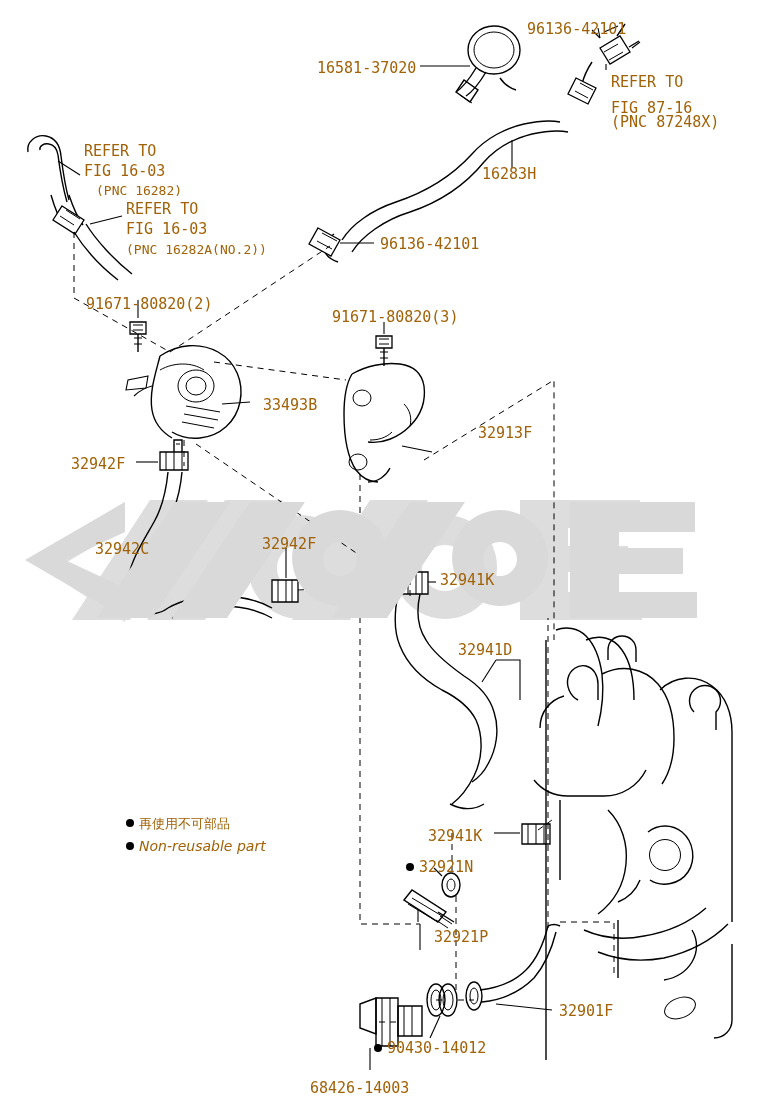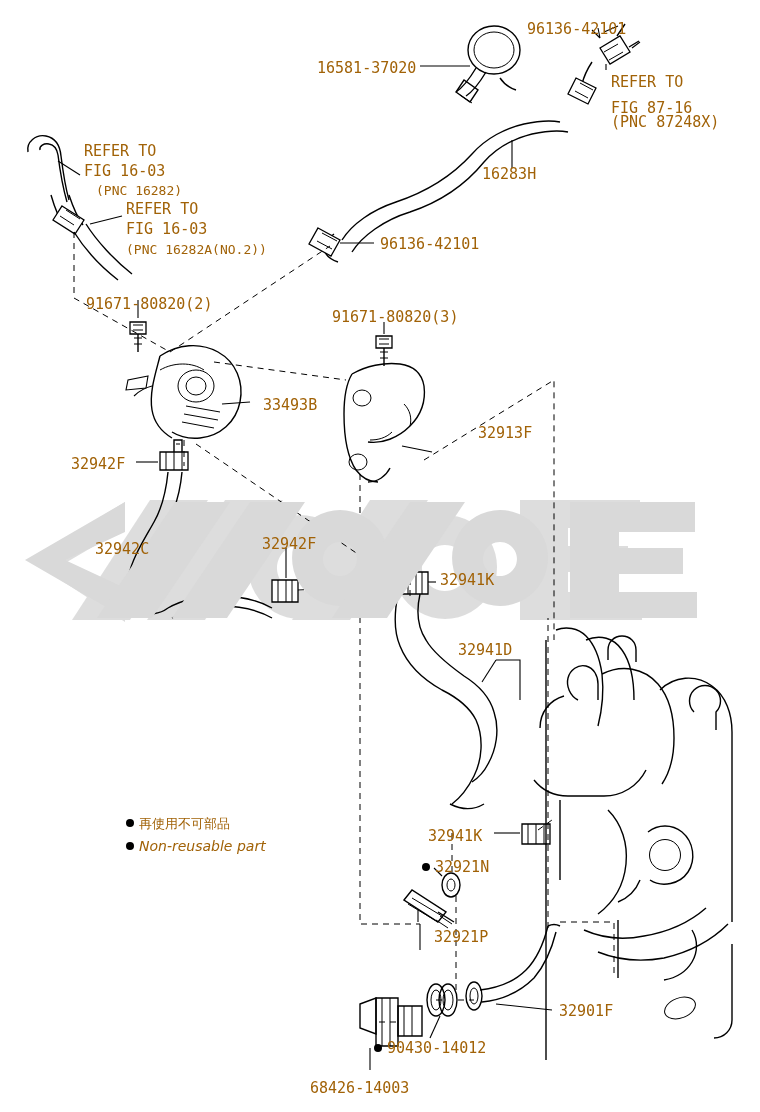--- a/index.html
+++ b/index.html
@@ -386,21 +386,21 @@
   <div class="lbl" style="left:332px; top:308px;">91671-80820(3)</div>
   <div class="lbl" style="left:263px; top:396px;">33493B</div>
   <div class="lbl" style="left:437px; top:424px;margin-left:41px;">32913F</div>
   <div class="lbl" style="left:71px;  top:455px;">32942F</div>
   <div class="lbl" style="left:95px;  top:540px;">32942C</div>
   <div class="lbl" style="left:262px; top:535px;">32942F</div>
   <div class="lbl" style="left:440px; top:571px;">32941K</div>
   <div class="lbl" style="left:458px; top:641px;">32941D</div>
   <div class="lbl" style="left:428px; top:827px;">32941K</div>
 
-  <div class="lbl" style="left:422px; top:858px;"><span class="bullet"></span><span>32921N</span></div>
+  <div class="lbl" style="left:406px; top:858px;"><span class="bullet"></span><span>32921N</span></div>
 
   <div class="lbl" style="left:388px; top:928px;margin-left:46px;">32921P</div>
   <div class="lbl" style="left:559px; top:1002px;">32901F</div>
 
   <div class="lbl" style="left:374px; top:1039px;"><span class="bullet"></span><span>90430-14012</span></div>
 
   <div class="lbl" style="left:310px; top:1079px;">68426-14003</div>
 
   <div style="position:absolute; left:126px; top:816px;">
     <div class="lbl jp" style="position:relative; left:0; top:0;"><span class="bullet"></span><span>再使用不可部品</span></div>

